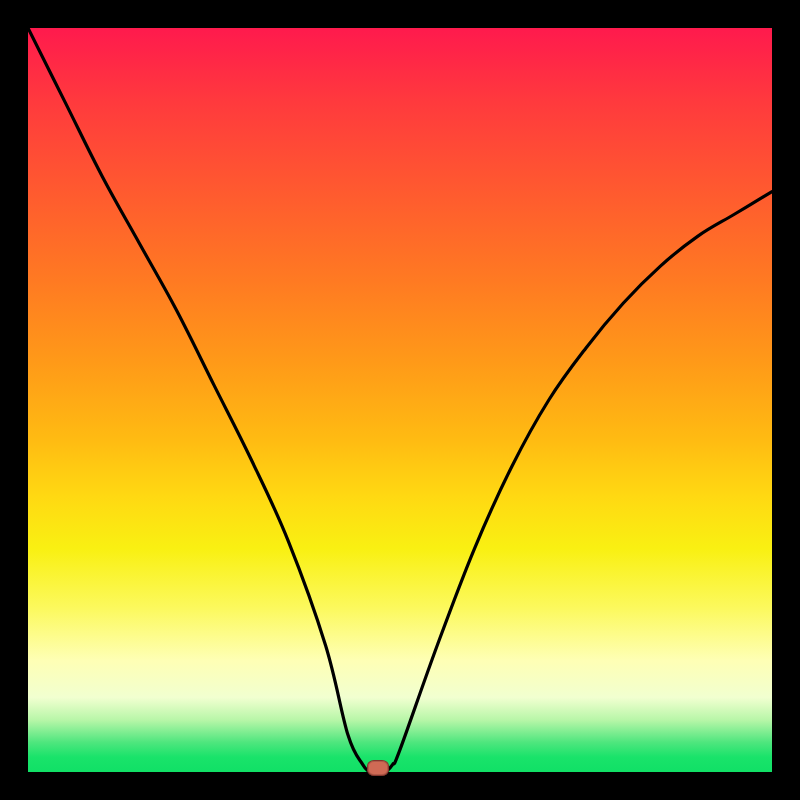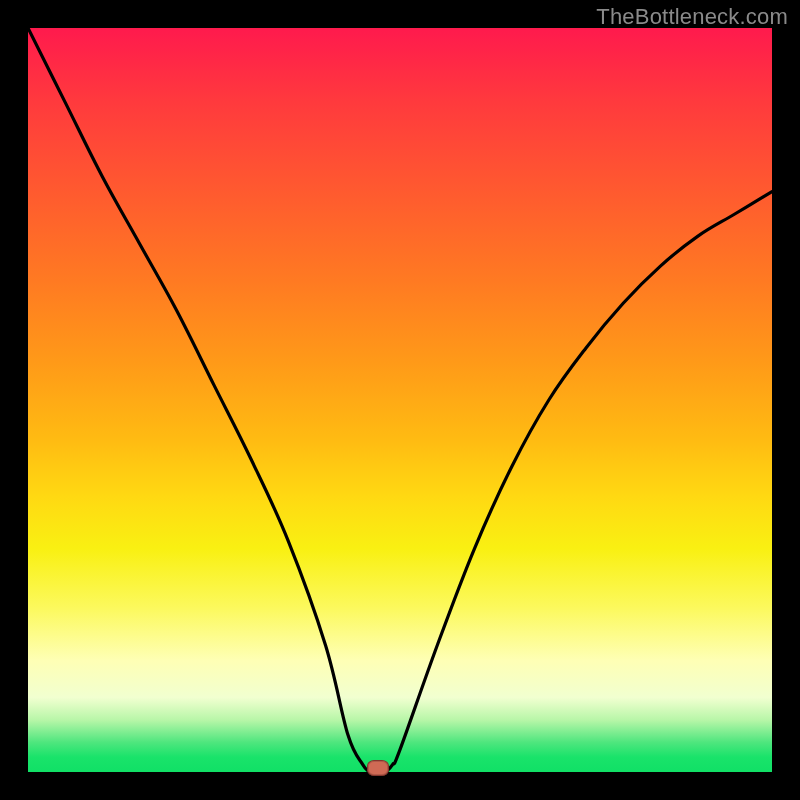--- a/index.html
+++ b/index.html
@@ -68,21 +68,20 @@
     background: #cf6a55;
     border: 1px solid #83362e;
     box-shadow: 0 0 0 1px rgba(0,0,0,0.15) inset;
     transform: translate(-50%, -50%);
   }
 </style>
 </head>
 <body>
 
 <div class="frame">
-  <div class="watermark">TheBottleneck.com</div>
 
   <div class="plot-area">
     <svg class="curve" viewBox="0 0 744 744" preserveAspectRatio="none">
       <path id="curve-path" fill="none" stroke="#000" stroke-width="3.2" stroke-linecap="round" stroke-linejoin="round" d="M 0,0 C 6.696000000000001,13.391999999999996 23.808,47.615999999999985 37.2,74.39999999999998 C 50.592000000000006,101.18399999999997 61.00800000000001,123.35519999999995 74.4,148.79999999999995 C 87.792,174.24479999999994 98.208,191.65439999999998 111.6,215.76 C 124.99199999999999,239.8656 135.40800000000002,257.27520000000004 148.8,282.72 C 162.192,308.1648 172.608,330.336 186,357.12 C 199.392,383.904 209.808,403.39680000000004 223.2,431.52000000000004 C 236.59199999999998,459.64320000000004 247.00799999999998,479.88 260.4,513.36 C 273.792,546.84 286.88640000000004,582.7008 297.6,617.52 C 308.3136,652.3392 313.22400000000005,685.3728 319.92,706.8 C 326.616,728.2271999999999 330.7824,729.8639999999999 334.8,736.56 C 338.8176,743.256 339.5616,742.6608 342.24,744 C 344.9184,745.3392 347.0016,744 349.68,744 C 352.3584,744 354.4416,745.3392 357.12,744 C 359.7984,742.6608 361.8816,740.5776 364.56,736.56 C 367.2384,732.5423999999999 363.96479999999997,743.1071999999999 372,721.68 C 380.03520000000003,700.2528 395.80800000000005,653.6784 409.20000000000005,617.52 C 422.59200000000004,581.3616 433.008,552.9408 446.4,520.8 C 459.792,488.65919999999994 470.208,465.744 483.6,438.96000000000004 C 496.992,412.17600000000004 507.40799999999996,393.4272 520.8,372 C 534.192,350.5728 544.608,337.3296 558,319.92 C 571.392,302.5104 581.808,290.0112 595.2,275.28 C 608.5920000000001,260.54879999999997 619.008,250.13279999999997 632.4,238.07999999999998 C 645.7919999999999,226.0272 656.2080000000001,217.69440000000006 669.6,208.32000000000005 C 682.992,198.94560000000004 693.4079999999999,194.03520000000003 706.8,186 C 720.192,177.96479999999997 737.304,167.69759999999997 744,163.67999999999995"></path>
     </svg>
     <div id="marker" class="marker" style="left: 349.68px; top: 740px; background: rgb(207, 106, 85);"></div>
   </div>
 </div>
 
 </body></html>

